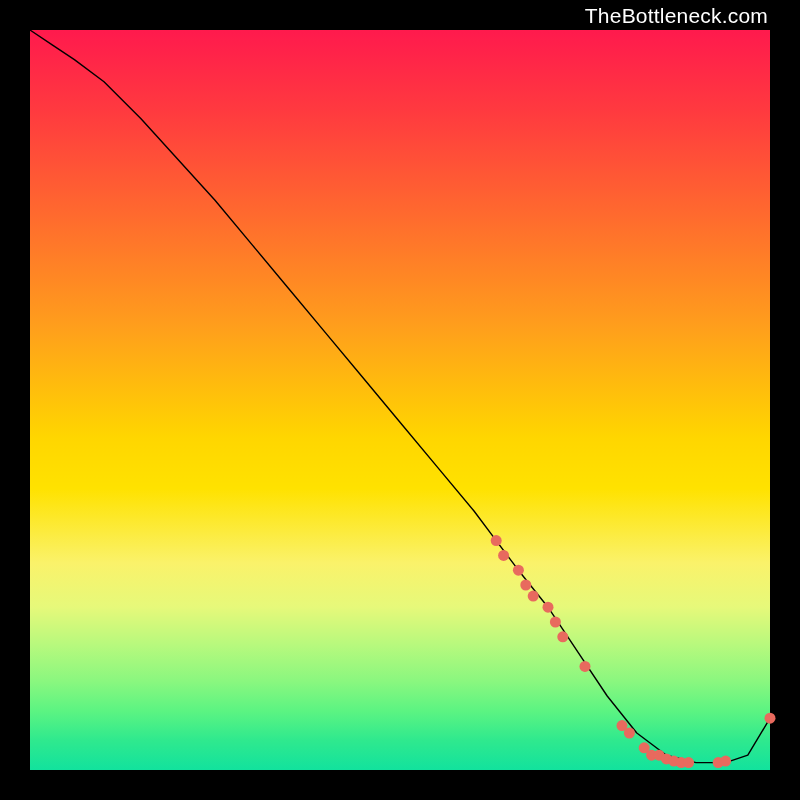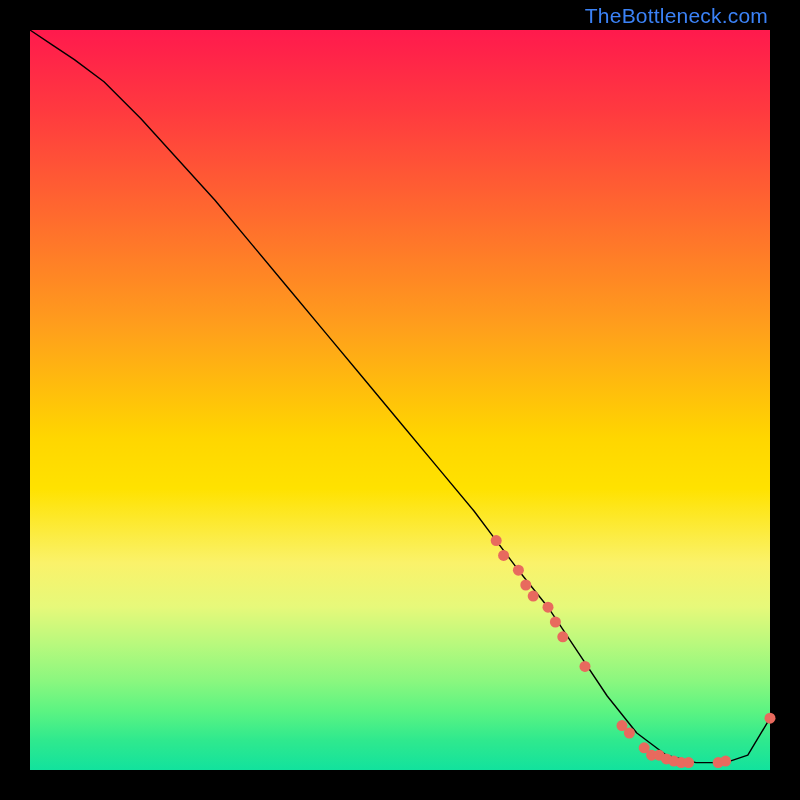--- a/index.html
+++ b/index.html
@@ -36,21 +36,21 @@
       #8af77f 88%,
       #5cf482 92%,
       #2fe98e 96%,
       #12e29d 100%
     );
   }
   .watermark {
     position: absolute;
     top: 4px;
     right: 32px;
-    color: #3b82f6;
+    color: #ffffff;
     font-size: 21px;
     font-weight: 500;
     letter-spacing: 0.2px;
     user-select: none;
   }
   svg.overlay {
     position: absolute;
     left: 0;
     top: 0;
     width: 740px;

